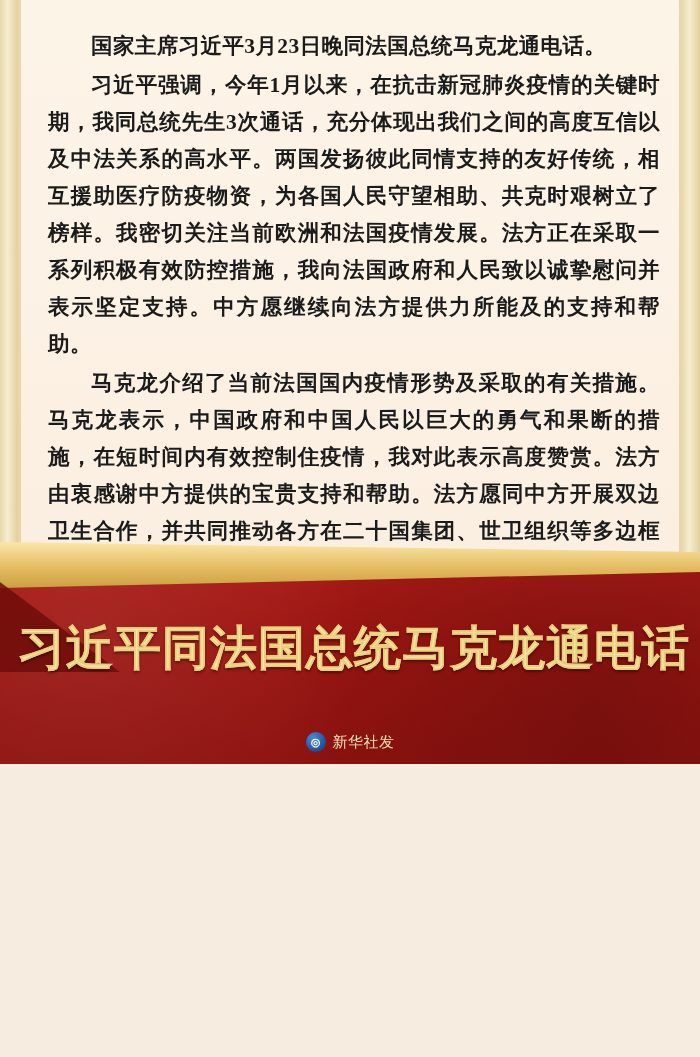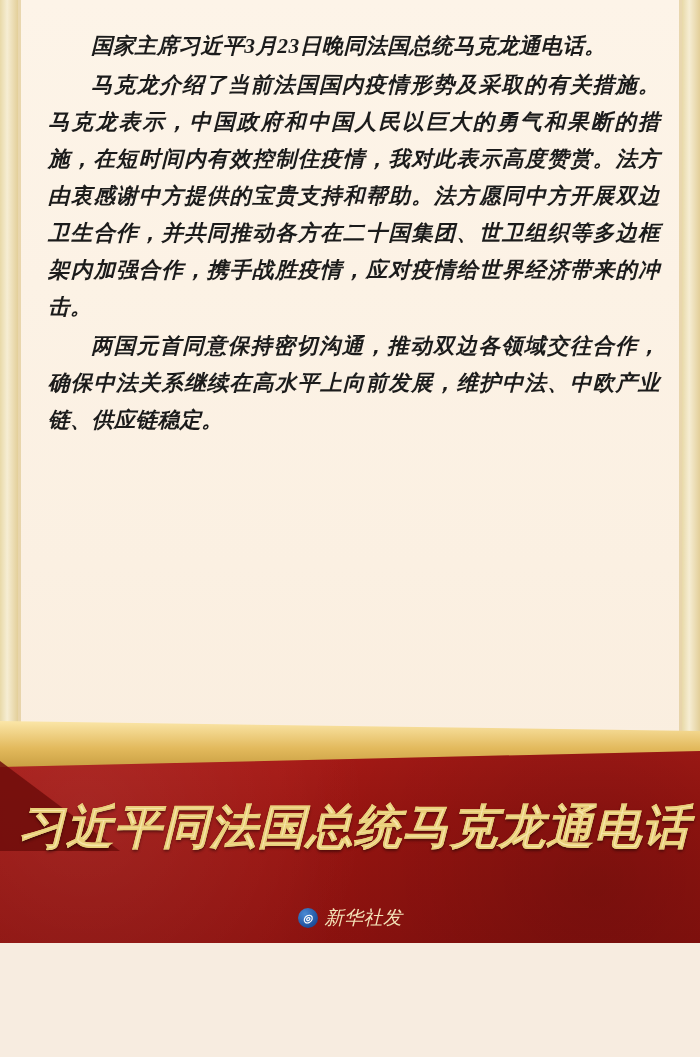--- a/index.html
+++ b/index.html
@@ -9,25 +9,24 @@
   body {
     width: 700px;
     height: 1057px;
     background: #f7ece0;
     font-family: "Liberation Serif", "DejaVu Serif", serif;
     overflow: hidden;
   }
   .poster {
     position: relative;
     width: 700px;
-    height: 943px;
+    height: 764px;
     background: linear-gradient(180deg, #fdf4e8 0%, #fbf0e2 60%, #f9ecdc 100%);
     box-sizing: border-box;
     overflow: hidden;
-    font-style: italic;
   }
   
   .edge-left, .edge-right {
     position: absolute;
     top: 0;
     bottom: 0;
     width: 18px;
     background: linear-gradient(90deg, #e8d9a8 0%, #f6edd3 40%, #e3cf99 100%);
   }
   .edge-left { left: 0; }
@@ -134,38 +133,39 @@
     display: flex;
     align-items: center;
     justify-content: center;
     color: #fff;
     font-size: 11px;
     line-height: 1;
     font-weight: bold;
     font-family: "Liberation Sans", sans-serif;
   }
   .credit-text {
-    font-size: 19px;
+    font-size: 15px;
     color: #f3e3b8;
     font-family: "Liberation Sans", sans-serif;
     letter-spacing: .5px;
   }
 </style>
 </head>
 <body>
 
 <div class="poster">
 
   <div class="edge-left"></div>
   <div class="edge-inner-l"></div>
   <div class="edge-right"></div>
   <div class="edge-inner-r"></div>
 
   <div class="article">
     <p class="para">国家主席习近平3月23日晚同法国总统马克龙通电话。</p>
+    <p class="para">习近平强调，今年1月以来，在抗击新冠肺炎疫情的关键时期，我同总统先生3次通话，充分体现出我们之间的高度互信以及中法关系的高水平。两国发扬彼此同情支持的友好传统，相互援助医疗防疫物资，为各国人民守望相助、共克时艰树立了榜样。我密切关注当前欧洲和法国疫情发展。法方正在采取一系列积极有效防控措施，我向法国政府和人民致以诚挚慰问并表示坚定支持。中方愿继续向法方提供力所能及的支持和帮助。</p>
     <p class="para">马克龙介绍了当前法国国内疫情形势及采取的有关措施。马克龙表示，中国政府和中国人民以巨大的勇气和果断的措施，在短时间内有效控制住疫情，我对此表示高度赞赏。法方由衷感谢中方提供的宝贵支持和帮助。法方愿同中方开展双边卫生合作，并共同推动各方在二十国集团、世卫组织等多边框架内加强合作，携手战胜疫情，应对疫情给世界经济带来的冲击。</p>
     <p class="para">两国元首同意保持密切沟通，推动双边各领域交往合作，确保中法关系继续在高水平上向前发展，维护中法、中欧产业链、供应链稳定。</p>
   </div>
 
   <div class="banner">
     <div class="banner-gold-shape"></div>
     <div class="banner-red"></div>
     <div class="corner-dark"></div>
     <div class="banner-title">习近平同法国总统马克龙通电话</div>
     <div class="credit">

